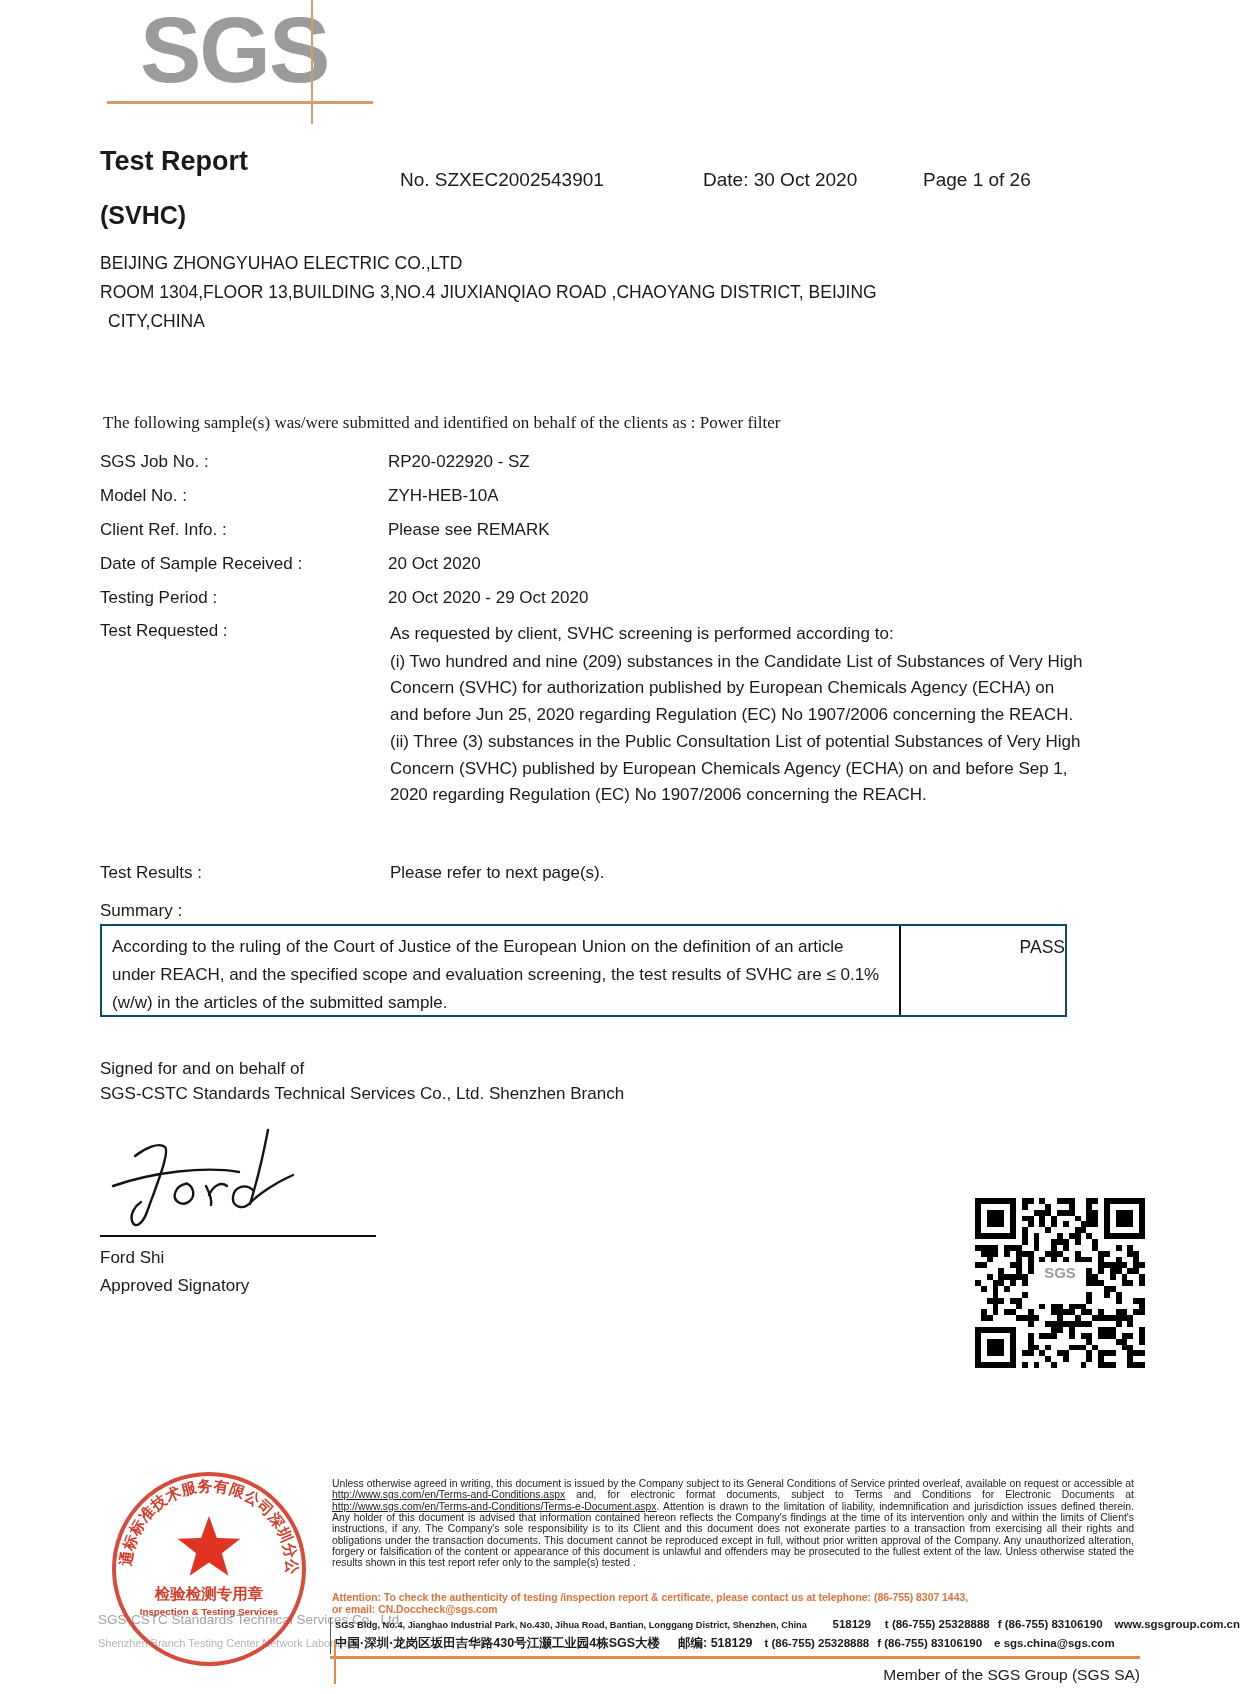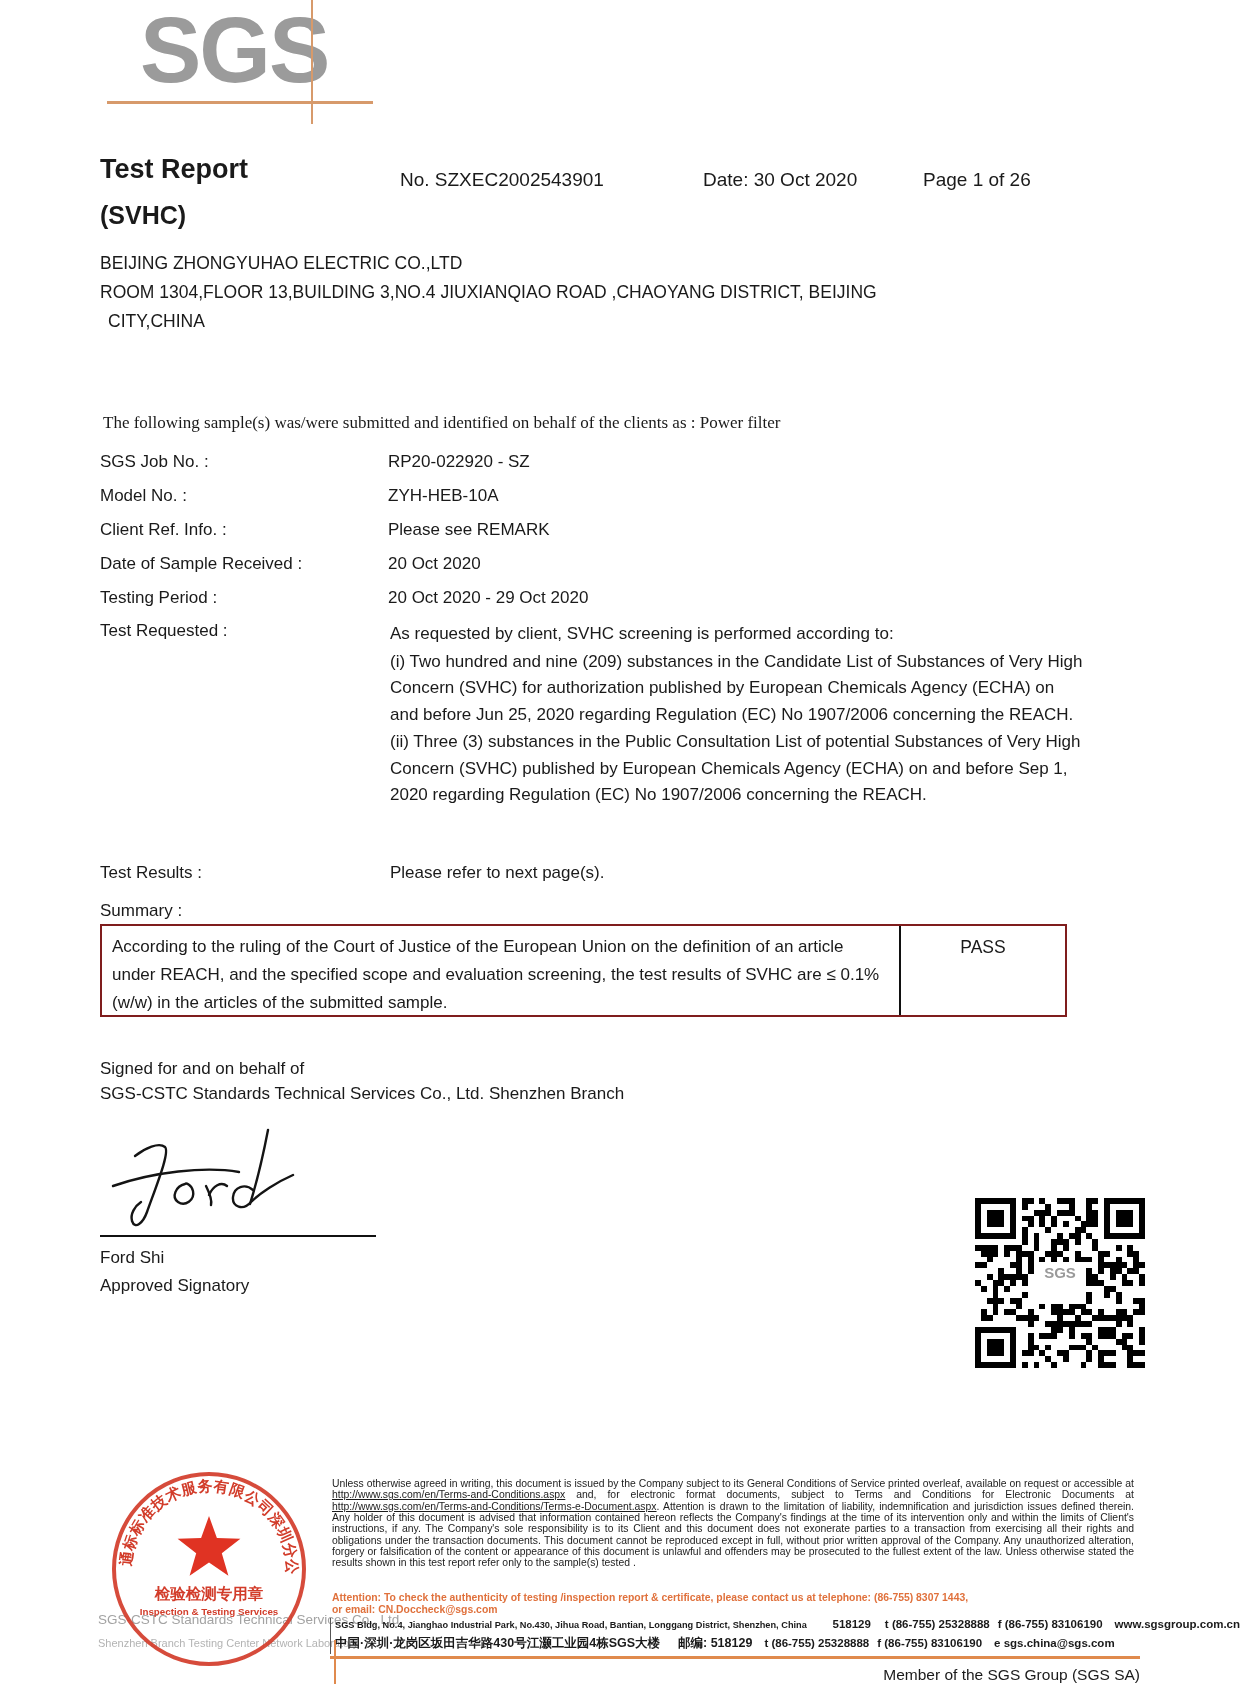--- a/index.html
+++ b/index.html
@@ -12,23 +12,23 @@
   .hline{background:#d79a6b;height:3px;}
   .vline{background:#d79a6b;width:2px;}
   .title1{font-size:27px;font-weight:bold;}
   .title2{font-size:25px;font-weight:bold;}
   .hmeta{font-size:19px;}
   .body-txt{font-size:17px;line-height:26px;}
   .caps{font-size:17.5px;line-height:29px;}
   .label-col{font-size:17px;}
   .val-col{font-size:17px;}
   .req-par{font-size:17px;line-height:26.5px;margin:0 0 1px 0;}
-  .sum-box{border:2px solid #7f1d1d;display:flex;}
+  .sum-box{border:2px solid #0c4a6e;display:flex;}
   .sum-left{width:773px;border-right:2px solid #111;padding:7px 14px 9px 10px;font-size:17px;line-height:28px;}
-  .sum-right{flex:1;text-align:center;padding-top:11px;font-size:17.5px;}
+  .sum-right{flex:1;text-align:right;padding-top:11px;font-size:17.5px;}
   .fineprint{font-size:10.4px;line-height:11.35px;text-align:justify;font-weight:400;color:#1c1c1c;}
   .fineprint .u{text-decoration:underline;}
   .attention{font-size:10.4px;line-height:12px;font-weight:700;color:#e0713c;}
   .addr-row{display:flex;align-items:baseline;white-space:nowrap;}
   .addr-en{font-size:9.6px;font-weight:600;transform:scaleX(.96);transform-origin:left;}
   .addr-num{font-size:11.5px;font-weight:600;}
   .addr-cn{font-size:12.5px;font-weight:600;}
   .graysub1{font-size:13.5px;color:#a3a3a3;white-space:nowrap;}
   .graysub2{font-size:11px;color:#b3b3b3;white-space:nowrap;}
   .member{font-size:15.5px;}
@@ -36,21 +36,21 @@
 </style>
 </head>
 <body>
 
 <div id="page">
 
   <div class="abs logo-text" style="left:140px;top:2px;">SGS</div>
   <div class="abs hline" style="left:107px;top:101px;width:266px;"></div>
   <div class="abs vline" style="left:311px;top:0;height:124px;"></div>
 
-  <div class="abs title1" style="left:100px;top:154px;">Test Report</div>
+  <div class="abs title1" style="left:100px;top:146px;">Test Report</div>
   <div class="abs title2" style="left:100px;top:201px;">(SVHC)</div>
   <div class="abs hmeta" style="left:400px;top:169px;">No. SZXEC2002543901</div>
   <div class="abs hmeta" style="left:703px;top:169px;">Date: 30 Oct 2020</div>
   <div class="abs hmeta" style="left:923px;top:169px;">Page 1 of 26</div>
 
   <div class="abs caps" style="left:100px;top:249px;">BEIJING ZHONGYUHAO ELECTRIC CO.,LTD</div>
   <div class="abs caps" style="left:100px;top:278px;">ROOM 1304,FLOOR 13,BUILDING 3,NO.4 JIUXIANQIAO ROAD ,CHAOYANG DISTRICT, BEIJING</div>
   <div class="abs caps" style="left:108px;top:307px;">CITY,CHINA</div>
 
   <div class="abs body-txt" style="left:103px;top:410px;font-family:Liberation Serif, serif;">The following sample(s) was/were submitted and identified on behalf of the clients as : Power filter</div>

